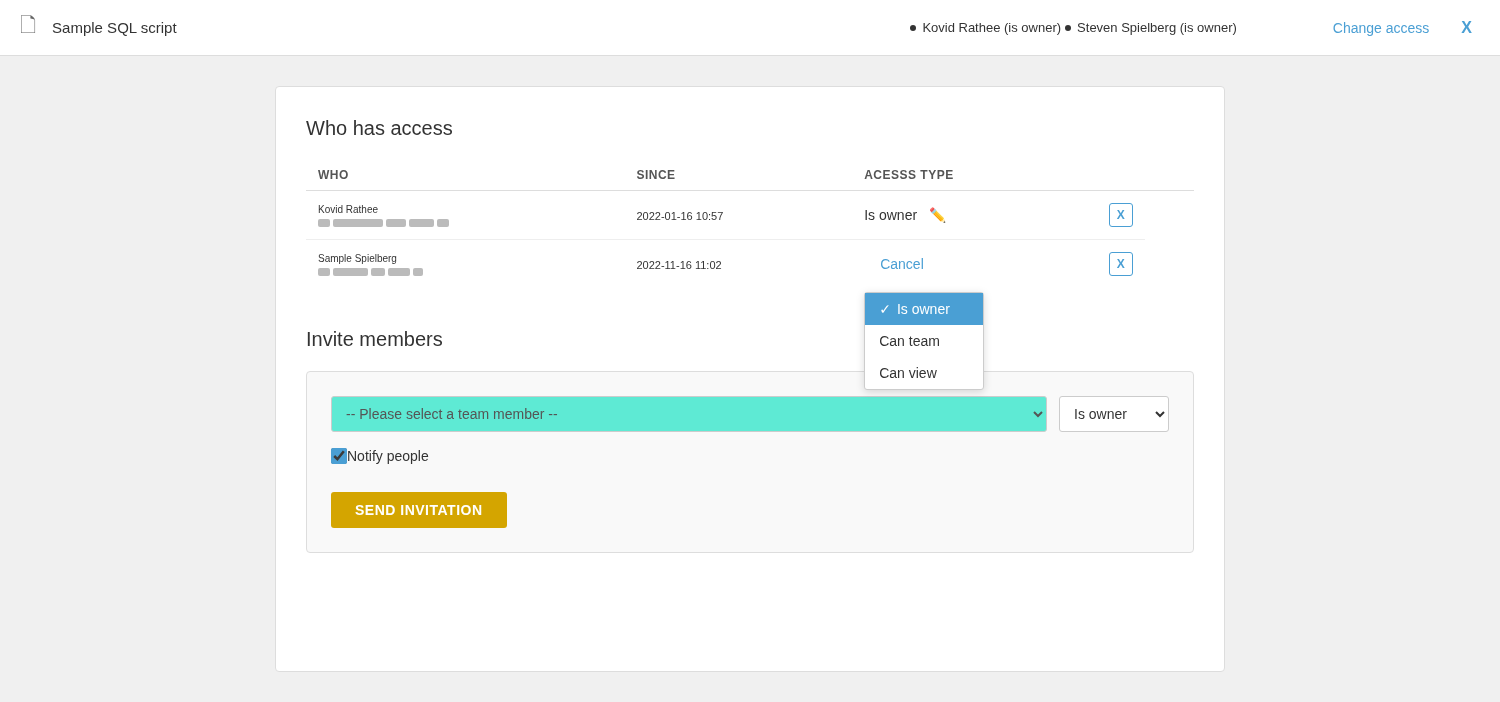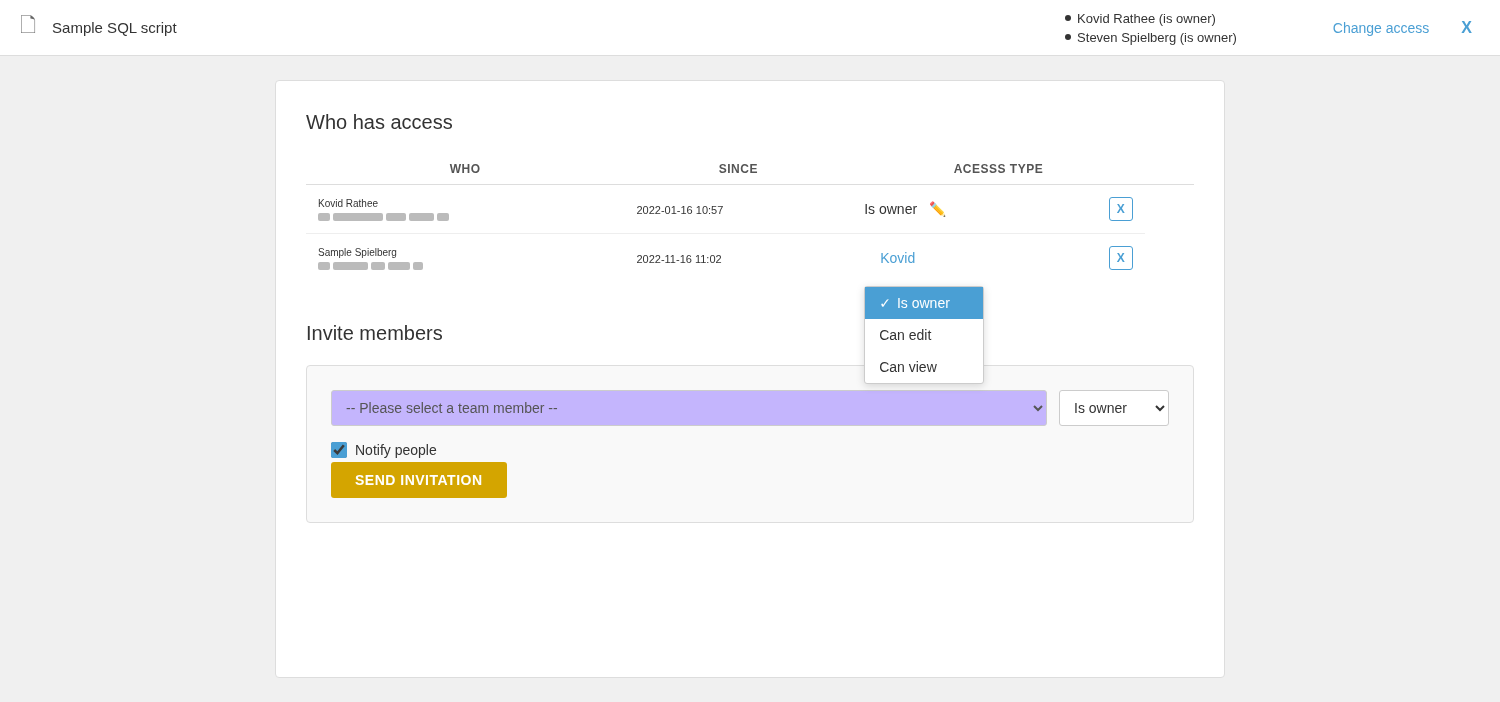--- a/index.html
+++ b/index.html
@@ -25,21 +25,20 @@
       color: #666;
       font-size: 20px;
     }
     .topbar-title {
       font-size: 15px;
       color: #333;
       flex: 1;
     }
     .topbar-owners {
       display: flex;
-      flex-direction: column;
       gap: 4px;
       font-size: 13px;
       color: #333;
       margin-right: 30px;
     }
     .topbar-owner-item {
       display: flex;
       align-items: center;
       gap: 6px;
     }
@@ -64,21 +63,21 @@
       color: #4a9fd4;
       font-size: 16px;
       cursor: pointer;
       font-weight: bold;
       padding: 4px 8px;
     }
 
     
     .main-area {
       background: #f0f0f0;
-      padding: 24px 20px;
+      padding: 30px 20px;
       min-height: 646px;
       display: flex;
       justify-content: center;
     }
 
     .card {
       background: #fff;
       border: 1px solid #ddd;
       border-radius: 4px;
       width: 950px;
@@ -92,21 +91,21 @@
       color: #333;
       margin-bottom: 20px;
     }
 
     .access-table {
       width: 100%;
       border-collapse: collapse;
       margin-bottom: 40px;
     }
     .access-table th {
-      text-align: center;
+      text-align: left;
       font-size: 12px;
       font-weight: bold;
       color: #555;
       padding: 8px 12px;
       border-bottom: 1px solid #ddd;
       letter-spacing: 0.5px;
     }
     .access-table td {
       padding: 12px 12px;
       vertical-align: middle;
@@ -220,39 +219,38 @@
       margin-bottom: 16px;
     }
     .member-select {
       flex: 1;
       height: 36px;
       border: 1px solid #ccc;
       border-radius: 3px;
       padding: 0 10px;
       font-size: 14px;
       color: #555;
-      background: #c4b5fd;
+      background: #5eead4;
       appearance: auto;
     }
     .access-type-select {
       height: 36px;
       border: 1px solid #ccc;
       border-radius: 3px;
       padding: 0 10px;
       font-size: 14px;
       color: #333;
       background: #fff;
       min-width: 110px;
       appearance: auto;
     }
     .notify-row {
       display: flex;
       align-items: center;
-      gap: 8px;
-      margin-bottom: 4px;
+      margin-bottom: 28px;
     }
     .notify-checkbox {
       width: 16px;
       height: 16px;
       accent-color: #4a9fd4;
     }
     .notify-label {
       font-size: 14px;
       color: #333;
     }
@@ -343,28 +341,28 @@
           </td>
           <td>
             <div class="access-type-cell">
               <div class="dropdown-container">
                 <div class="dropdown-menu">
                   <div class="dropdown-item selected">
                     <span>✓</span>
                     <span>Is owner</span>
                   </div>
                   <div class="dropdown-item">
-                    <span>Can edit</span>
+                    <span>Can team</span>
                   </div>
                   <div class="dropdown-item">
                     <span>Can view</span>
                   </div>
                 </div>
               </div>
-              <a class="cancel-link">Kovid</a>
+              <a class="cancel-link">Cancel</a>
               <button class="remove-btn">X</button>
             </div>
           </td>
         </tr>
       </tbody>
     </table>
 
     <h2 class="section-title">Invite members</h2>
     <div class="invite-section">
       <div class="invite-row">

